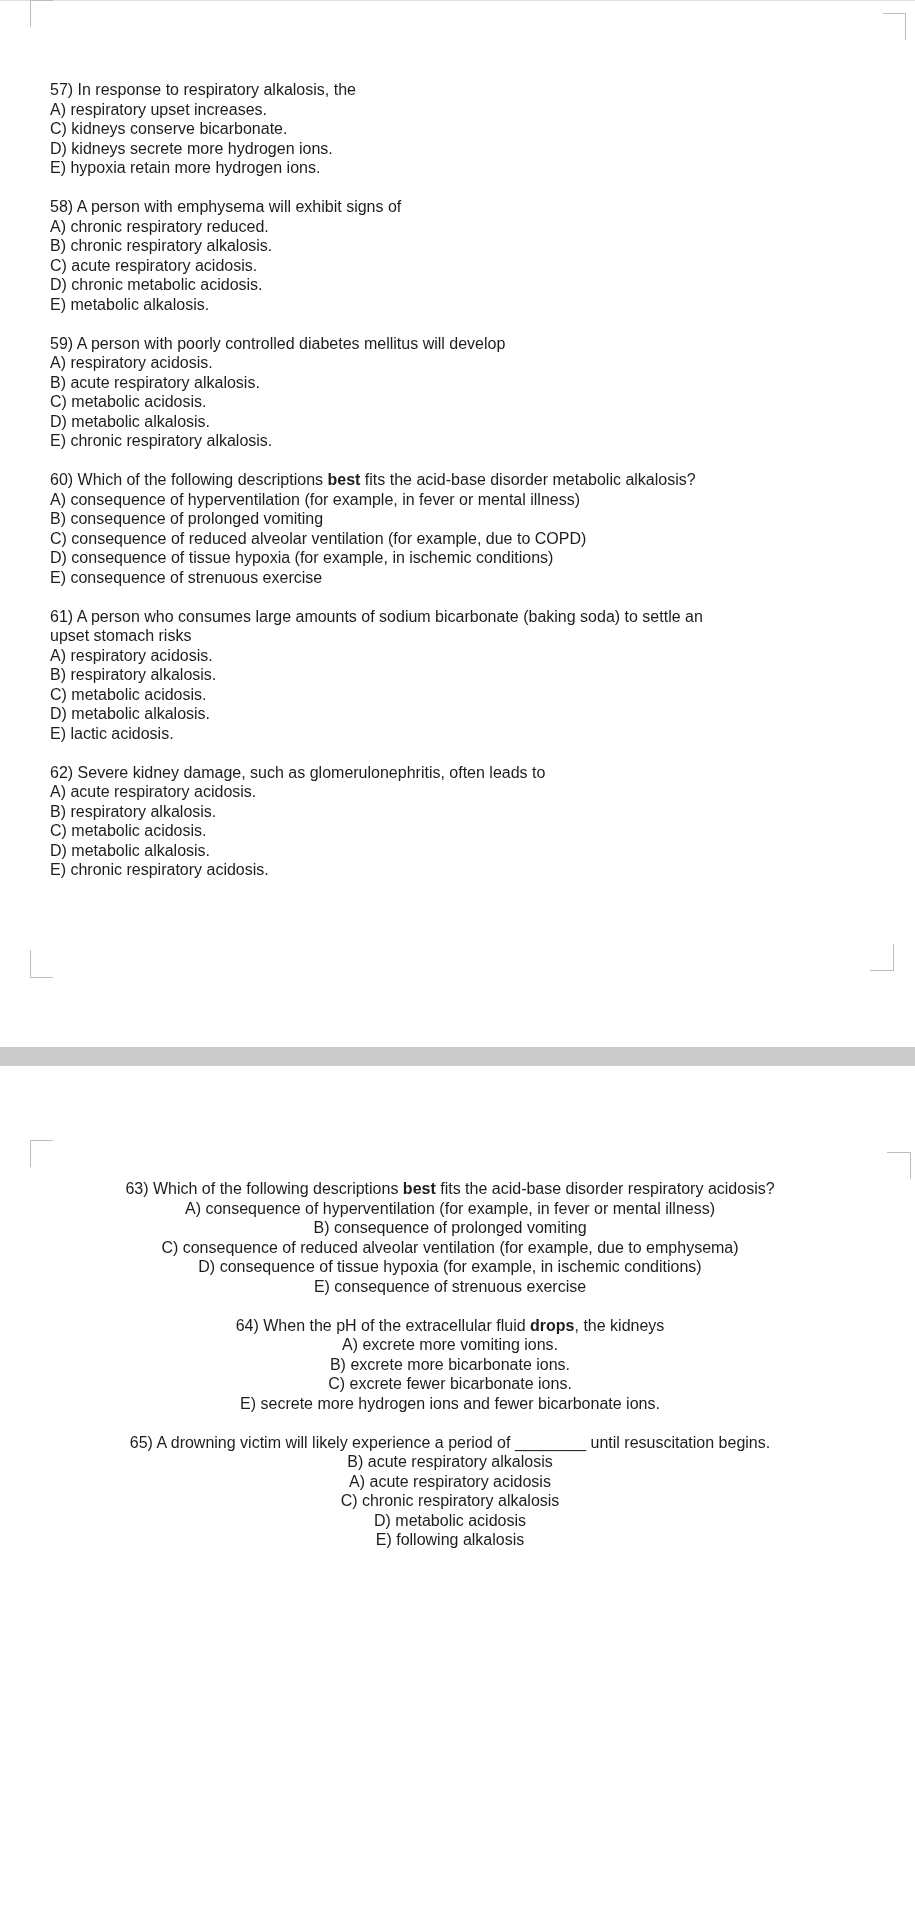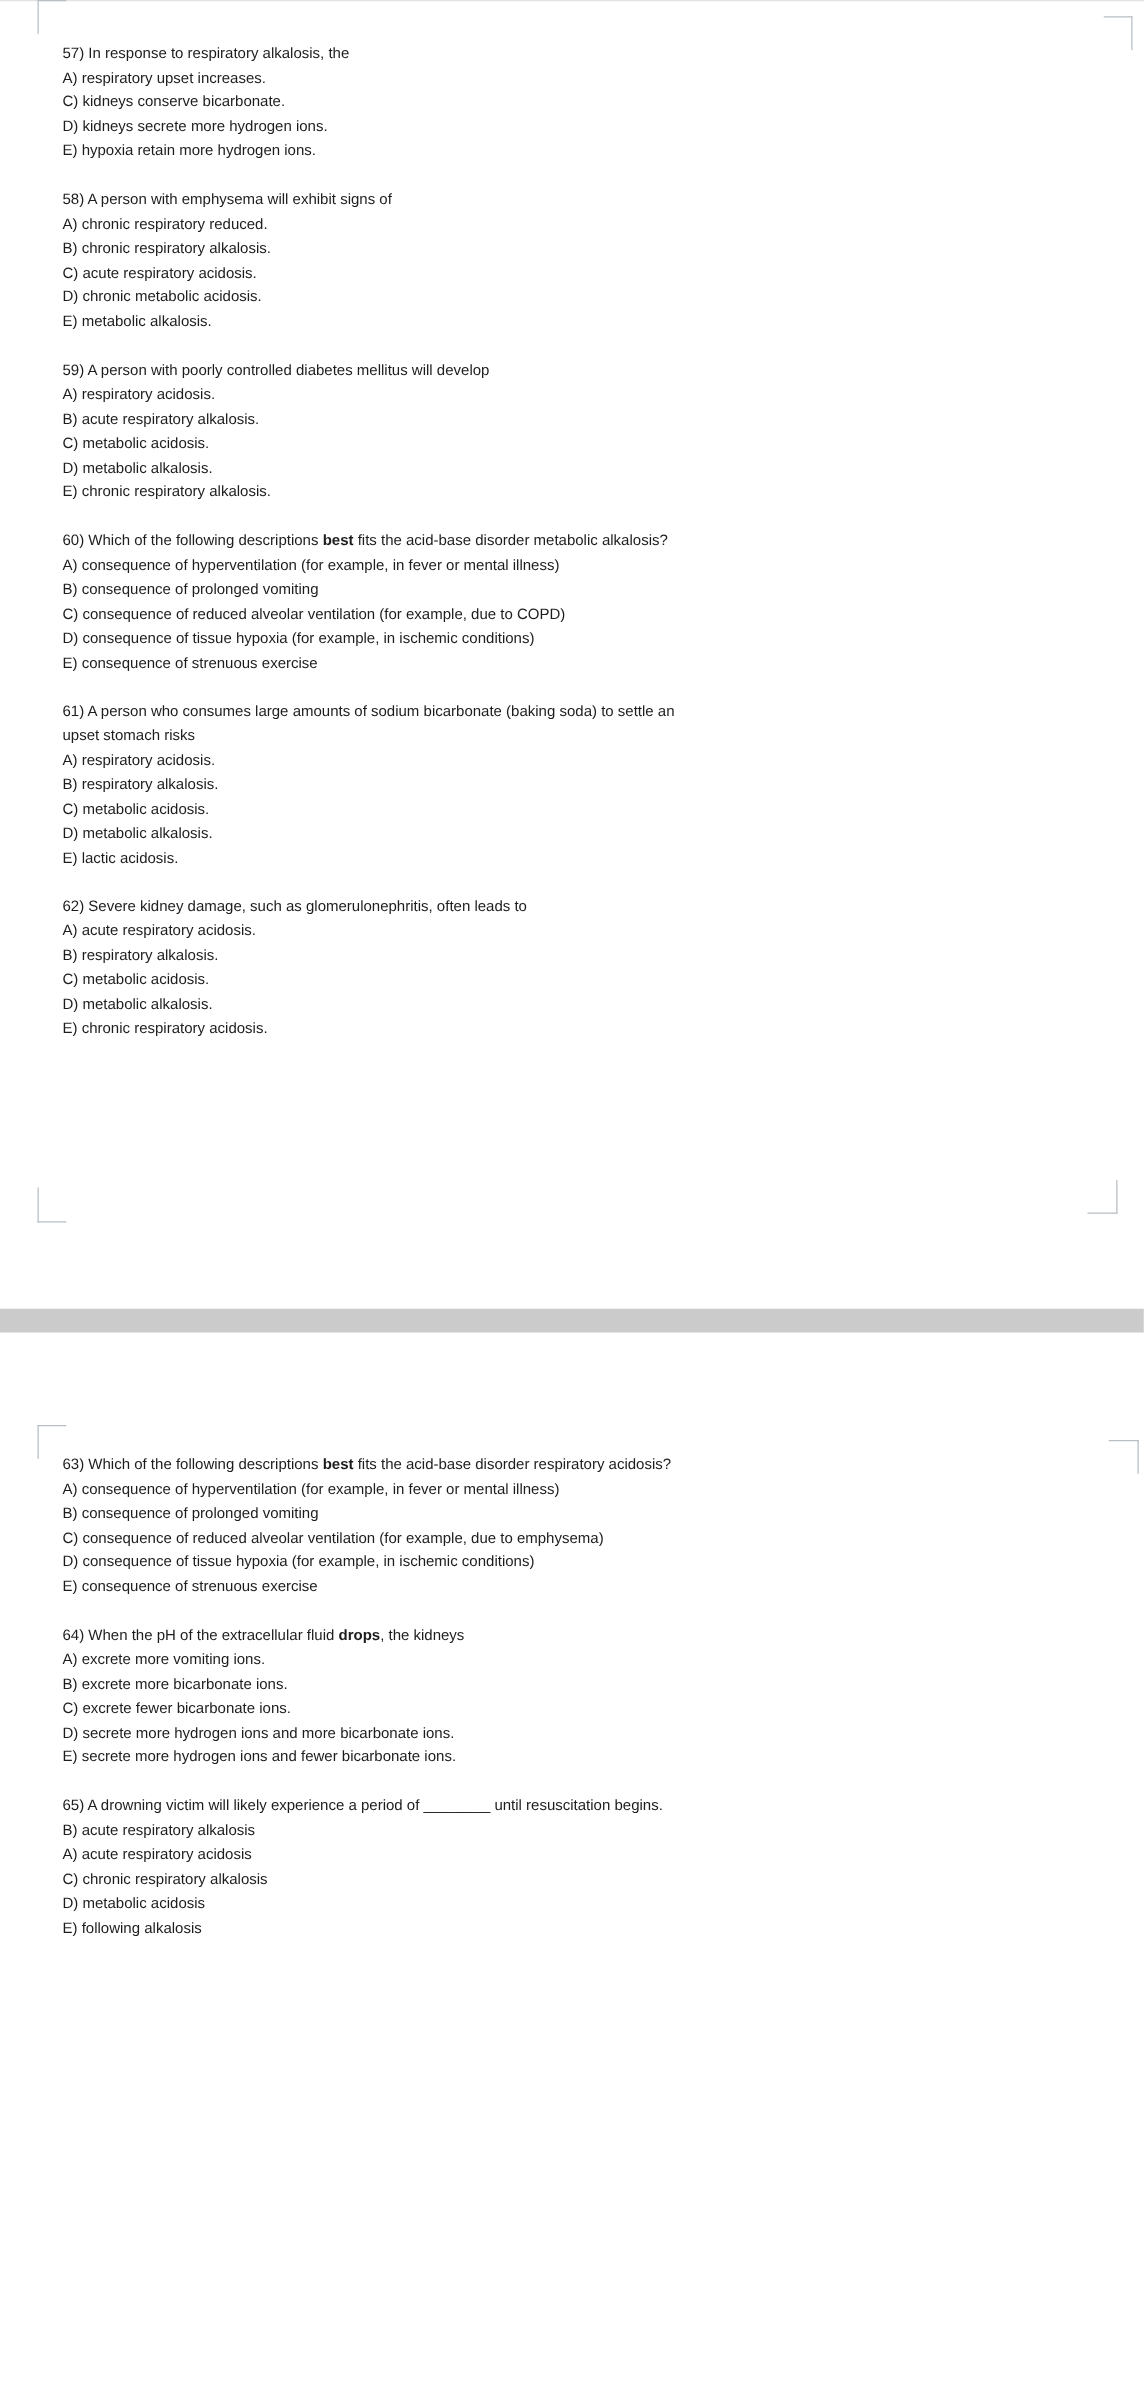--- a/index.html
+++ b/index.html
@@ -18,26 +18,27 @@
     position: absolute;
     left: 0; top: 0;
     width: 915px;
     height: 0;
     border-top: 1px solid #e2e2e2;
   }
   .page-text {
     position: absolute;
     left: 50px;
     width: 800px;
-    font-size: 12px;
+    font-size: 16px;
     line-height: 19.5px;
     color: var(--text-color, #1d1d1d);
+    margin-top: 47px;
   }
   #page1-text { top: 33px; }
-  #page2-text { top: 1162px; }
+  #page2-text { top: 1132px; text-align: center; }
   .question { margin-bottom: 19.5px; }
   .stem-line, .option { white-space: nowrap; }
   .bi { font-weight: 700; }
   .separator {
     position: absolute;
     left: 0;
     top: 1047px;
     width: 915px;
     height: 19px;
     background: var(--separator-color, #cbcbcb);
@@ -123,21 +124,20 @@
       <div class="option">B) consequence of prolonged vomiting</div>
       <div class="option">C) consequence of reduced alveolar ventilation (for example, due to emphysema)</div>
       <div class="option">D) consequence of tissue hypoxia (for example, in ischemic conditions)</div>
       <div class="option">E) consequence of strenuous exercise</div>
     </div>
     <div class="question">
       <div class="stem-line"><span>64) When the pH of the extracellular fluid </span><span class="bi">drops</span><span>, the kidneys</span></div>
       <div class="option">A) excrete more vomiting ions.</div>
       <div class="option">B) excrete more bicarbonate ions.</div>
       <div class="option">C) excrete fewer bicarbonate ions.</div>
-      <div class="option">D) secrete more hydrogen ions and more bicarbonate ions.</div>
       <div class="option">E) secrete more hydrogen ions and fewer bicarbonate ions.</div>
     </div>
     <div class="question">
       <div class="stem-line"><span>65) A drowning victim will likely experience a period of ________ until resuscitation begins.</span></div>
       <div class="option">B) acute respiratory alkalosis</div>
       <div class="option">A) acute respiratory acidosis</div>
       <div class="option">C) chronic respiratory alkalosis</div>
       <div class="option">D) metabolic acidosis</div>
       <div class="option">E) following alkalosis</div>
     </div>

